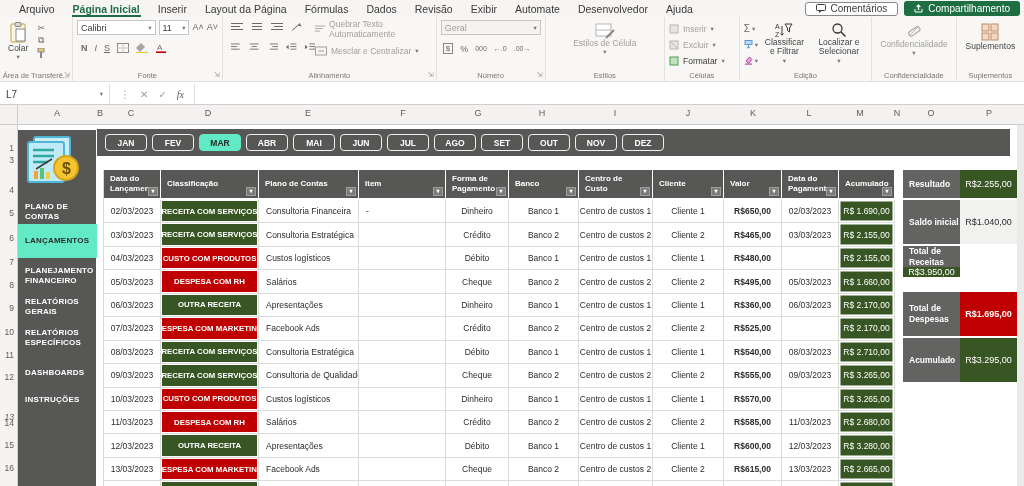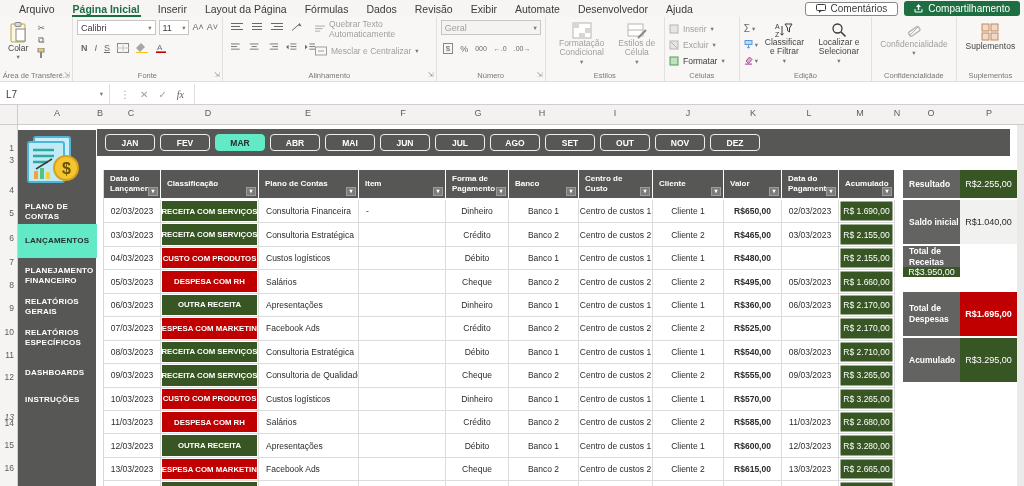--- a/index.html
+++ b/index.html
@@ -62,21 +62,21 @@
 
   .sidebar { position:absolute; left:18px; top:5px; width:79px; height:356px; background:#575756; border-right:1px solid #fff; }
   .sidebar-items { position:absolute; left:18px; top:0; width:85px; height:361px; }
   .side-item { position:absolute; left:0; width:85px; color:#fff; font-weight:bold; font-size:8px;
     display:flex; align-items:center; padding-left:7px; letter-spacing:0.2px; line-height:1.25; cursor:default; }
   .side-item.active { background:#62e9c6; color:#2b2b2b; }
   .side-icon { position:absolute; left:24px; top:10px; }
 
   .tabbar { position:absolute; left:97px; top:4px; width:913px; height:27px; background:#575756;
     display:flex; align-items:center; gap:5px; padding-left:8px; }
-  .mtab { width:50px; height:17px; border:1px solid #efefef; border-radius:4px; color:#fff;
+  .mtab { width:42px; height:17px; border:1px solid #efefef; border-radius:4px; color:#fff;
     font-size:8.5px; font-weight:bold; display:flex; align-items:center; justify-content:center; cursor:default; }
   .mtab.active { background:#62e9c6; color:#2b2b2b; border-color:#62e9c6; }
 
   .bstrip { position:absolute; left:97px; top:31px; width:6px; height:330px; background:#fff; }
 
   .note { position:absolute; left:103px; top:31px; width:791px; height:14px; background:#bef264;
     display:flex; align-items:center; justify-content:center; font-size:9px; font-weight:bold;
     font-style:italic; color:#2b2b2b;margin-top:24px; }
 
   .table { position:absolute; left:103px; top:45px; width:792px; height:316px; overflow:hidden;
@@ -296,30 +296,20 @@
         <span class="icn" style="font-size:7px">.00→</span>
       </div>
       <div class="rgroup-label">Número</div>
       <div class="launcher">⇲</div>
     </div>
 
     <div class="rgroup" style="width:128px">
       <div style="display:flex; justify-content:space-around;">
         <div class="bigbtn gray">
           <svg width="20" height="17" viewBox="0 0 20 17">
-              <rect x="1" y="1" width="18" height="15" fill="#fff" stroke="#b8b6b4"></rect>
-              <rect x="1" y="1" width="6" height="5" fill="#d8d6d4"></rect>
-              <rect x="13" y="6" width="6" height="5" fill="#d8d6d4"></rect>
-              <rect x="7" y="11" width="6" height="5" fill="#d8d6d4"></rect>
-            </svg>
-          <span>Formatação Condicional</span>
-            <span class="chev">▾</span>
-        </div>
-        <div class="bigbtn gray">
-          <svg width="20" height="17" viewBox="0 0 20 17">
               <rect x="1" y="2" width="15" height="12" fill="#fff" stroke="#b8b6b4"></rect>
               <line x1="1" y1="8" x2="16" y2="8" stroke="#b8b6b4"></line>
               <line x1="11" y1="16" x2="19" y2="8" stroke="#8a8886" stroke-width="2"></line>
             </svg>
           <span>Estilos de Célula</span>
             <span class="chev">▾</span>
         </div>
       </div>
       <div class="rgroup-label">Estilos</div>
     </div>

